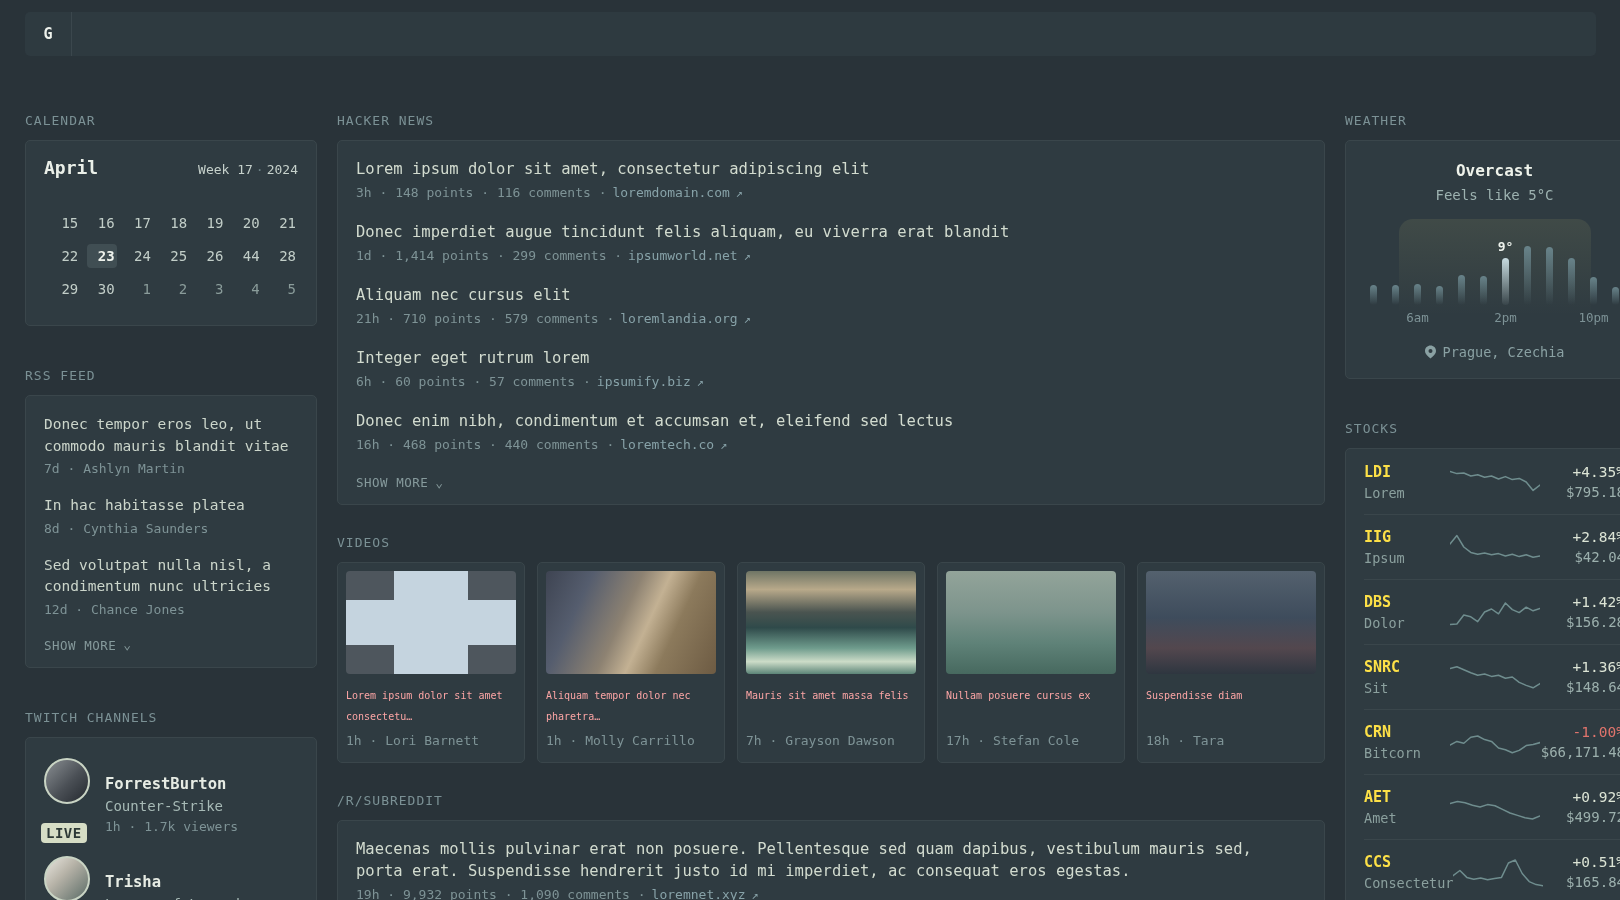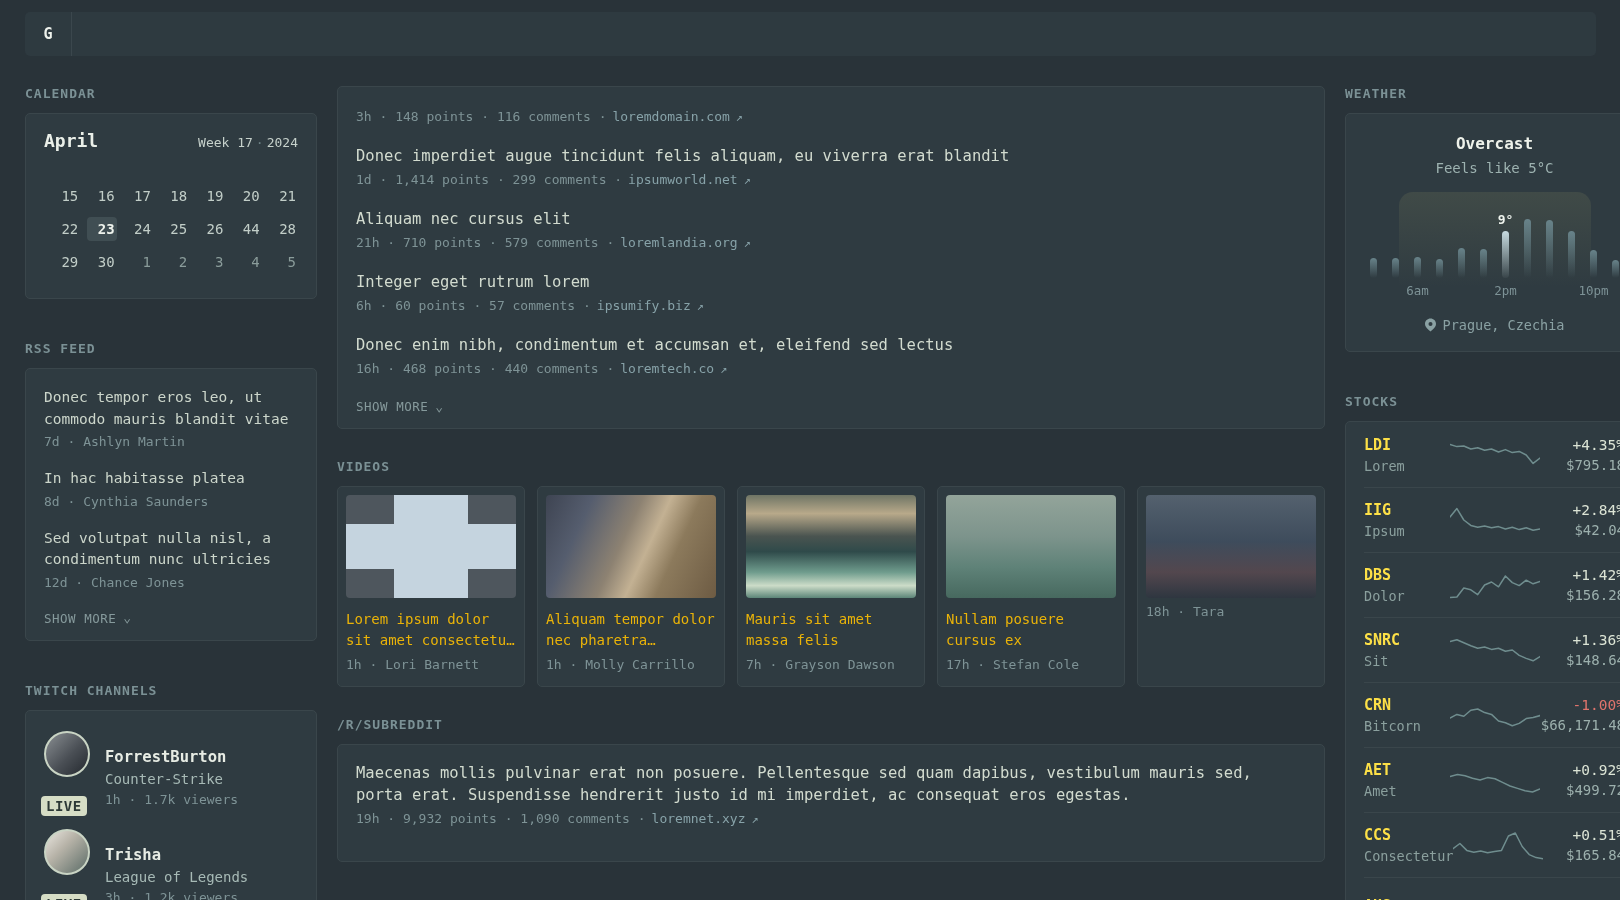--- a/index.html
+++ b/index.html
@@ -13,21 +13,21 @@
   .page { padding:12px 24px 0 25px; }
 
   
   .topnav { display:flex; align-items:stretch; height:44px; background:#2e3a40; border-radius:5px; margin-bottom:30px; }
   .logo { width:47px; display:flex; align-items:center; justify-content:center; font-weight:bold; font-size:15px; color:#eef2ec; border-right:1px solid #3b474d; cursor:pointer; }
   .tabs { display:flex; margin-left:22px; gap:26px; }
   .tab { display:flex; align-items:center; color:#7d9296; font-size:14px; position:relative; padding:0 1px; cursor:pointer; }
 
   
   .grid { display:grid; grid-template-columns:292px 1fr 299px; column-gap:20px; align-items:start; }
-  .heading { font-size:13px; font-weight:bold; letter-spacing:1px; color:#7b9195; margin-bottom:12px; }
+  .heading { font-size:13px; font-weight:normal; letter-spacing:1px; color:#7b9195; margin-bottom:12px;margin-top:27px; }
   .card { background:#2f3b41; border:1px solid #3a464b; border-radius:5px; }
   .section { margin-bottom:42px; }
   .col-mid .section { margin-bottom:30px; }
 
   
   .cal-card { padding:16px 18px 24px; }
   .cal-head { display:flex; justify-content:space-between; align-items:baseline; }
   .cal-month { font-size:18px; font-weight:bold; color:#eaefe8; }
   .cal-week { font-size:13px; color:#c6d1cb; }
   .cal-week .dot { color:#6b8084; padding:0 3px; }
@@ -62,21 +62,21 @@
   .hn-item { margin-bottom:21px; cursor:pointer; }
   .hn-title { font-size:15.5px; line-height:22px; color:#d2dbcf; }
   .hn-meta { font-size:13px; color:#7e9396; margin-top:5px; display:flex; align-items:center; gap:6px; }
   .hn-domain { color:#87a2a8; cursor:pointer; }
   .ext-arrow { color:#87a2a8; font-size:12px; }
 
   
   .vid-row { display:flex; gap:12px; overflow:hidden; }
   .vid-card { width:188px; flex:none; padding:8px 8px 14px; cursor:pointer; }
   .vid-thumb { width:100%; height:103px; border-radius:4px; }
-  .vid-title { font-size:14px; line-height:21px; height:42px; overflow:hidden; color:#eab308; margin-top:11px; }
+  .vid-title { font-size:10px; line-height:21px; height:42px; overflow:hidden; color:#fca5a5; margin-top:11px; }
   .vid-meta { font-size:13px; color:#7e9396; margin-top:6px; white-space:nowrap; }
 
   
   .w-card { padding:16px 16px 4px; }
   .w-cond { text-align:center; font-size:16px; font-weight:bold; color:#eef2ea; margin-top:4px; }
   .w-feels { text-align:center; font-size:14px; color:#9db2b0; margin-top:7px; }
   .w-chart { position:relative; display:flex; justify-content:center; margin-top:24px; }
   .w-dayrect { position:absolute; left:50%; margin-left:-96px; width:192px; top:-8px; height:104px; border-radius:14px; background:linear-gradient(180deg, rgba(167,167,109,0.14), rgba(167,167,109,0) 92%); }
   .wbar-wrap { width:22px; display:flex; flex-direction:column; align-items:center; justify-content:flex-end; position:relative; z-index:1; }
   .wbar-label { height:19px; font-size:13px; font-weight:bold; color:#edf2ec; white-space:nowrap; }
@@ -268,24 +268,26 @@
               </div>
             </div>
           </div>
       </div>
 
     </div>
 
     <div class="col-mid">
 
       <div class="section">
+        <div class="heading">HACKER NEWS</div>
         <div class="card hn-card">
           <div>
 
           <div class="hn-item">
+                <div class="hn-title">Lorem ipsum dolor sit amet, consectetur adipiscing elit</div>
                 <div class="hn-meta">
                   <span>3h · 148 points · 116 comments ·</span>
                   <span class="hn-domain">loremdomain.com</span>
                   <span class="ext-arrow">↗</span>
                 </div>
               </div>
               <div class="hn-item">
                 <div class="hn-title">Donec imperdiet augue tincidunt felis aliquam, eu viverra erat blandit</div>
                 <div class="hn-meta">
                   <span>1d · 1,414 points · 299 comments ·</span>
@@ -344,20 +346,21 @@
               <div class="vid-title">Mauris sit amet massa felis</div>
               <div class="vid-meta">7h · Grayson Dawson</div>
             </div>
             <div class="card vid-card">
               <div class="vid-thumb" style="background: linear-gradient(rgb(147, 164, 154) 0%, rgb(125, 148, 140) 40%, rgb(95, 130, 120) 70%, rgb(71, 105, 95) 100%);"></div>
               <div class="vid-title">Nullam posuere cursus ex</div>
               <div class="vid-meta">17h · Stefan Cole</div>
             </div>
             <div class="card vid-card">
               <div class="vid-thumb" style="background: linear-gradient(rgb(84, 97, 110) 0%, rgb(62, 76, 92) 45%, rgb(83, 71, 78) 75%, rgb(46, 54, 64) 100%);"></div>
+              <div class="vid-title">Suspendisse diam</div>
               <div class="vid-meta">18h · Tara</div>
             </div>
           </div>
       </div>
 
       <div class="section">
         <div class="heading">/R/SUBREDDIT</div>
         <div class="card hn-card">
 
         <div class="hn-item">

